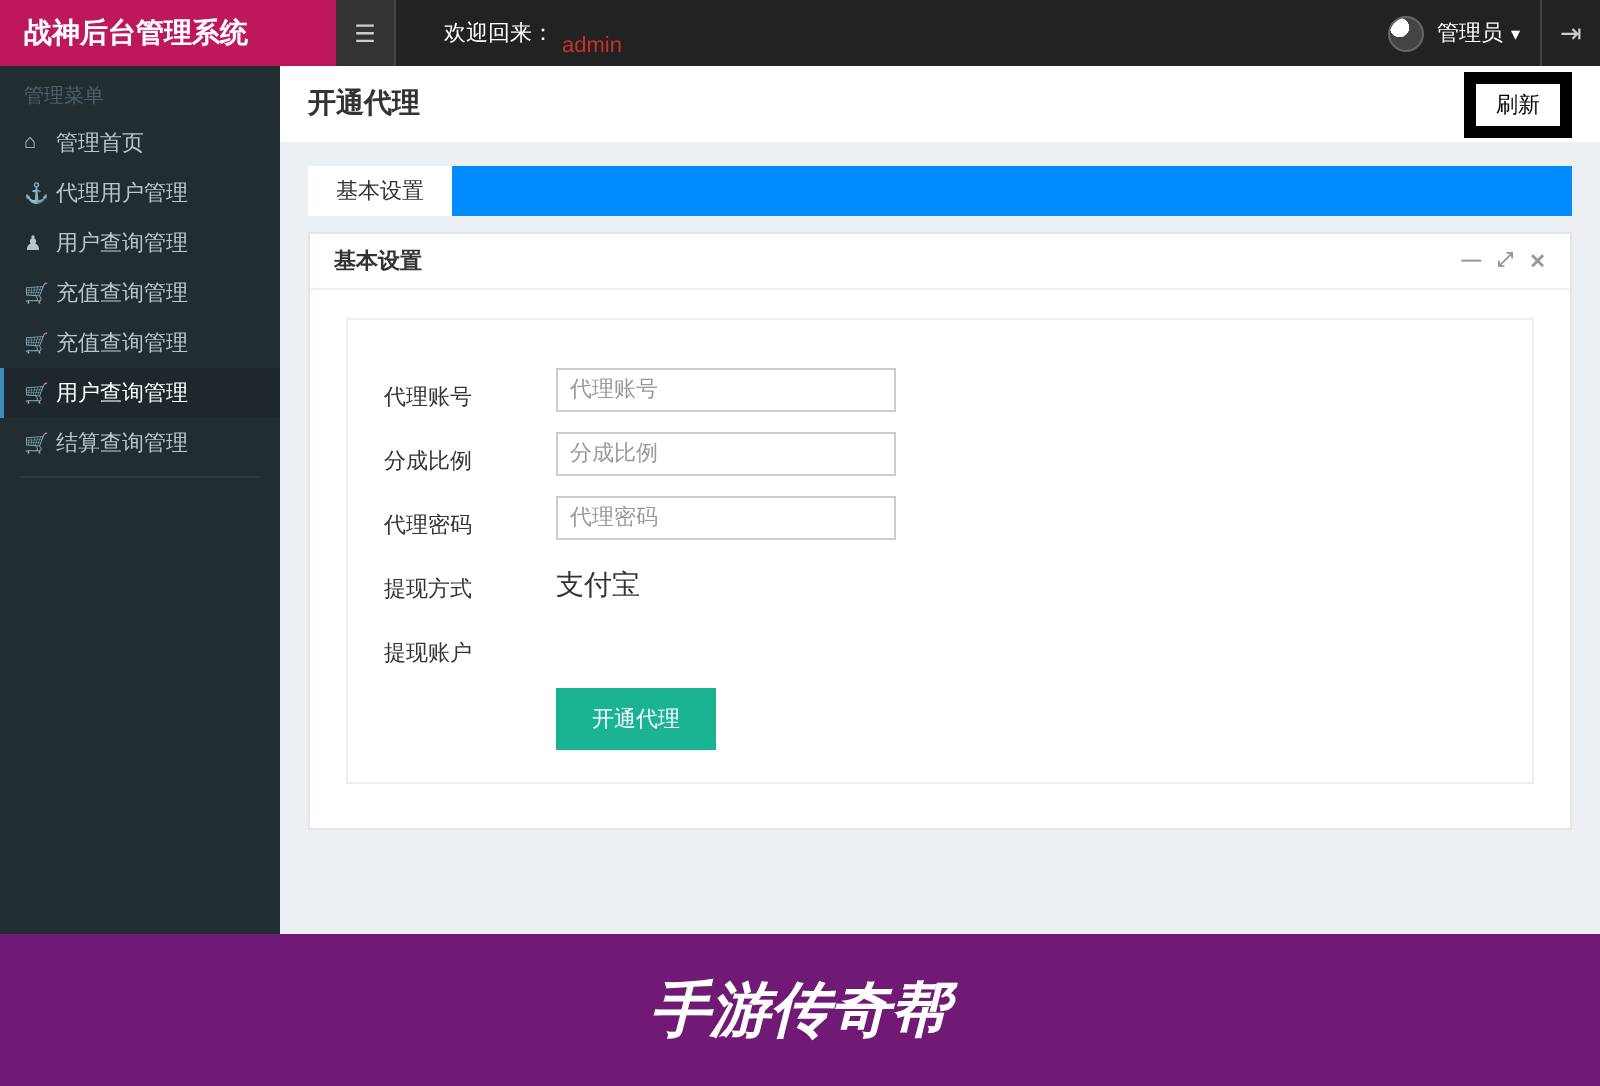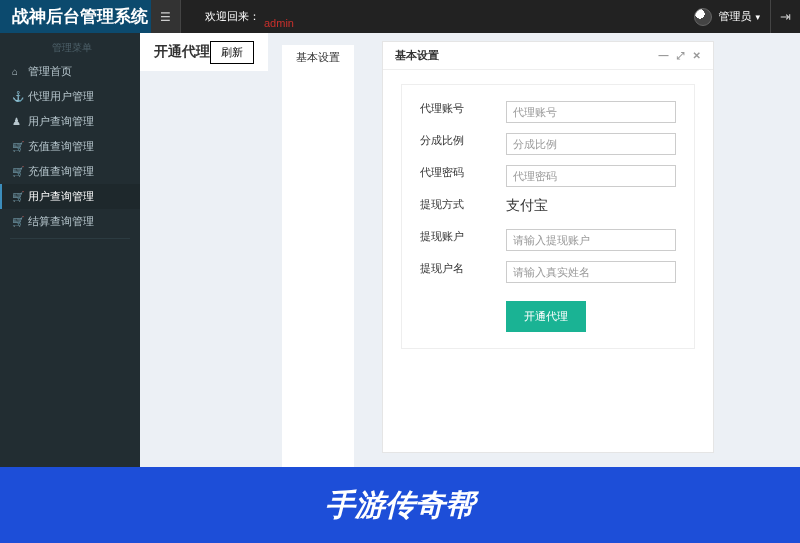--- a/index.html
+++ b/index.html
@@ -1,71 +1,71 @@
 <!DOCTYPE html>
 <html><head>
   <meta charset="utf-8">
   <style>
     * { margin: 0; padding: 0; box-sizing: border-box; }
     body { font-family: "Microsoft YaHei", Arial, sans-serif; font-size: 12px; background: #ecf0f5; color: #333; overflow: hidden; }
     .root { width: 800px; height: 543px; display: flex; flex-direction: column; position: relative; }
     
     
     .topbar { height: 33px; display: flex; background: #222; color: #fff; }
-    .brand { width: 151px; background: #0c4a6e; display: flex; align-items: center; padding-left: 12px; font-size: 17px; font-weight: bold; }
+    .brand { width: 168px; background: #be185d; display: flex; align-items: center; padding-left: 12px; font-size: 14px; font-weight: bold; }
     .toggle-aside { width: 30px; background: #333; display: flex; align-items: center; justify-content: center; color: #ccc; border-right: 1px solid #444; cursor: pointer; }
     .welcome { flex: 1; display: flex; align-items: center; padding-left: 24px; background: #222; color: #fff; font-size: 11px; }
     .welcome .uname { color: #c9302c; margin-left: 4px; margin-top: 12px; }
     .user-box { display: flex; align-items: center; padding: 0 10px; cursor: pointer; color: #fff; font-size: 11px; }
     .user-box .avatar { width: 18px; height: 18px; border-radius: 50%; background: radial-gradient(circle at 30% 30%, #fff 0 30%, #444 31% 100%); margin-right: 6px; border: 1px solid #666; }
     .user-box .caret { margin-left: 4px; font-size: 9px; }
     .logout-btn { width: 30px; display: flex; align-items: center; justify-content: center; color: #ccc; cursor: pointer; border-left: 1px solid #444; }
     
     
     .body-row { flex: 1; display: flex; min-height: 0; }
     .sidebar { width: 140px; background: #222d32; color: #b8c7ce; overflow-y: auto; }
-    .sidebar-header { font-size: 10px; color: #4d6069; padding: 8px 12px 4px; margin-left: 40px; }
+    .sidebar-header { font-size: 10px; color: #4d6069; padding: 8px 12px 4px; }
     .menu-item { display: flex; align-items: center; height: 25px; padding: 0 12px; font-size: 11px; cursor: pointer; }
     .menu-item.active { background: #1e282c; color: #fff; border-left: 2px solid #3c8dbc; padding-left: 10px; }
     .menu-item .mi { width: 16px; display: inline-block; font-size: 10px; }
     .sidebar hr { border: none; border-top: 1px solid #2c3b41; margin: 4px 10px; }
     
     
-    .content { flex: 1; display: flex; flex-direction: row; overflow-y: auto; background: #ecf0f5; }
+    .content { flex: 1; display: flex; flex-direction: column; overflow-y: auto; background: #ecf0f5; }
     .page-head { background: #fff; height: 38px; display: flex; align-items: center; justify-content: space-between; padding: 0 14px; }
     .page-head h1 { font-size: 14px; font-weight: bold; }
-    .refresh-btn { border: 1px solid #000000; background: #fff; padding: 3px 10px; font-size: 11px; cursor: pointer; }
+    .refresh-btn { border: 6px solid #000000; background: #fff; padding: 3px 10px; font-size: 11px; cursor: pointer; }
     
     .tabs { margin: 12px 14px 0; display: flex; }
     .tab { background: #fff; padding: 5px 14px; font-size: 11px; cursor: pointer; }
     .tabs-rest { flex: 1; background: #3c8dbc; background: #0d8ddb; background: #009bff; }
     .tabs-rest { background: #00a0e9; }
     .tabs-rest { background: #0a7dd5; }
     .tabs-rest { background: #008cff; }
     
     .panel { margin: 8px 14px 14px; background: #fff; border: 1px solid #e5e5e5; }
     .panel-head { display: flex; align-items: center; justify-content: space-between; padding: 6px 12px; border-bottom: 1px solid #eee; font-size: 11px; font-weight: bold; }
     .panel-tools { display: flex; gap: 8px; color: #999; }
     .panel-tools span { cursor: pointer; font-size: 10px; }
     .panel-body { padding: 14px 18px 22px; }
     .form-wrap { border: 1px solid #eee; padding: 16px 18px; }
-    .frow { display: flex; align-items: flex-start; height: 30px; margin-bottom: 2px; }
+    .frow { display: flex; align-items: flex-end; height: 30px; margin-bottom: 2px; }
     .flabel { width: 86px; font-size: 11px; text-align: left; color: #333; }
     .finput { width: 170px; height: 22px; border: 1px solid #ccc; padding: 0 6px; font-size: 11px; color: #555; }
     .finput::placeholder { color: #999; }
     .fstatic { font-size: 14px; color: #333; }
     .submit-btn { margin-left: 86px; margin-top: 8px; background: #1ab394; color: #fff; border: none; padding: 8px 18px; font-size: 11px; cursor: pointer; }
     
     
     .footer-banner { background: #2f3a40; background: #34495e; background: #2f3a42; color: #fff; display: flex; align-items: center; justify-content: center; height: 76px; font-size: 30px; font-weight: bold; font-style: italic; }
     .footer-banner { background: #3a4750; }
     .footer-banner { background: #3a4a54; }
     .footer-banner { background: #394a55; }
     .footer-banner { background: #3a4953; }
-    .footer-banner { background: #1d4ed8; }
+    .footer-banner { background: #701a75; }
 
     
     .bars::before { content: "\2630"; font-size: 12px; }
     .out-icon::before { content: "\21E5"; font-size: 13px; }
   </style>
 </head>
 <body>
 
 <div class="root">
 
@@ -153,24 +153,20 @@
                 <div class="flabel">分成比例</div>
                 <input class="finput" placeholder="分成比例" style="">
               </div><div class="frow">
                 <div class="flabel">代理密码</div>
                 <input class="finput" placeholder="代理密码" style="">
               </div><div class="frow">
                 <div class="flabel">提现方式</div>
                 <div class="fstatic">支付宝</div>
               </div><div class="frow">
                 <div class="flabel">提现账户</div>
-                <input class="finput" placeholder="请输入提现账户" style="">
-              </div><div class="frow">
-                <div class="flabel">提现户名</div>
-                <input class="finput" placeholder="请输入真实姓名" style="">
               </div><button class="submit-btn">开通代理</button></div>
         </div>
       </div>
     </div>
   </div>
 
   <div class="footer-banner">手游传奇帮</div>
 </div>
 
 </body></html>

